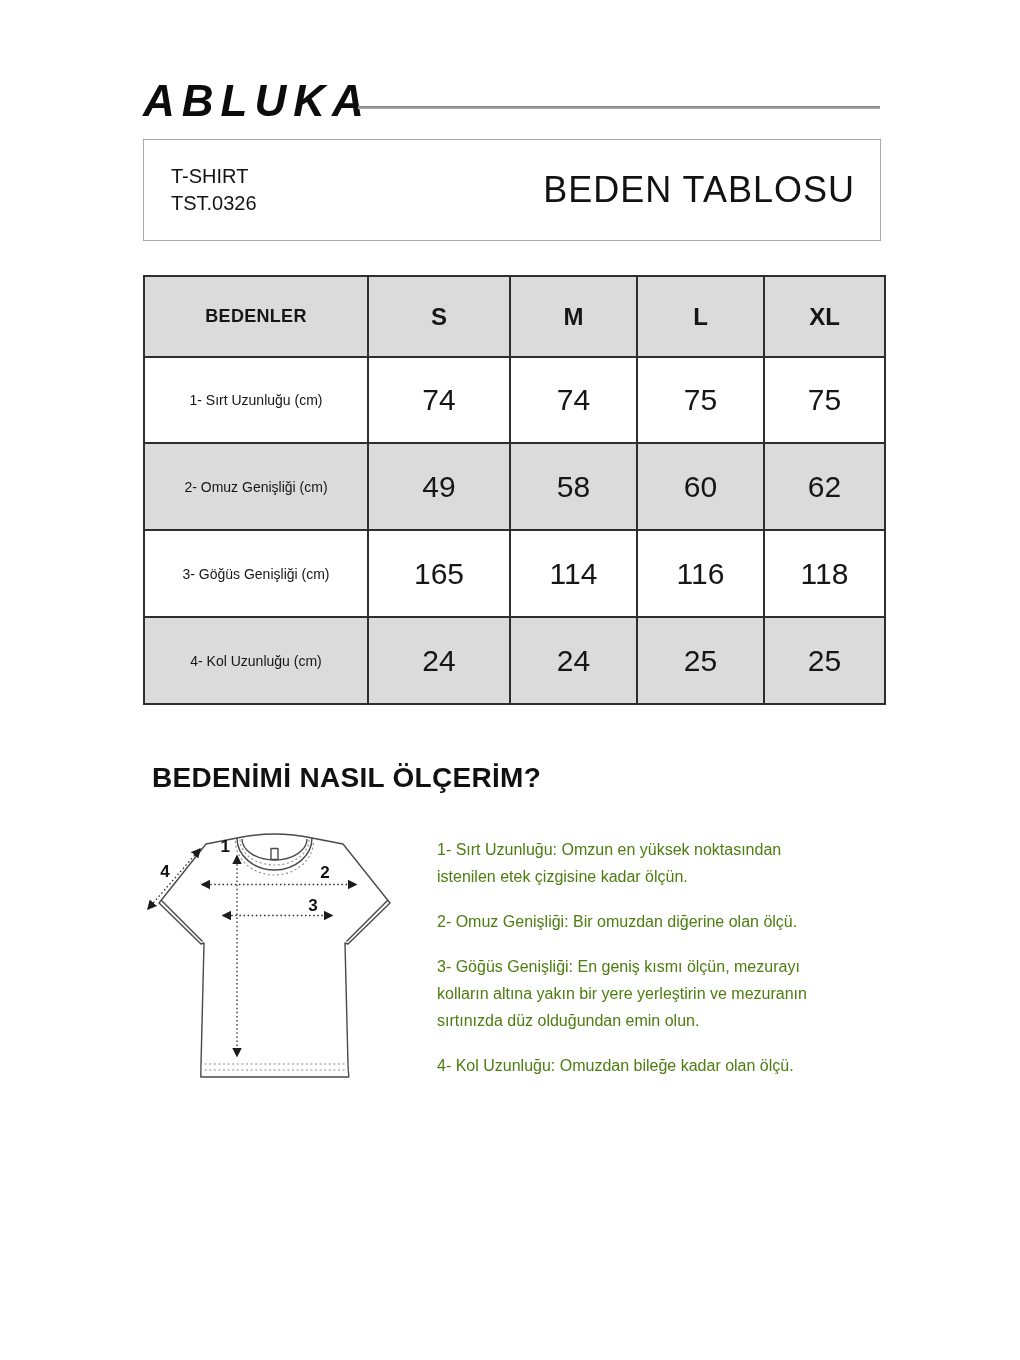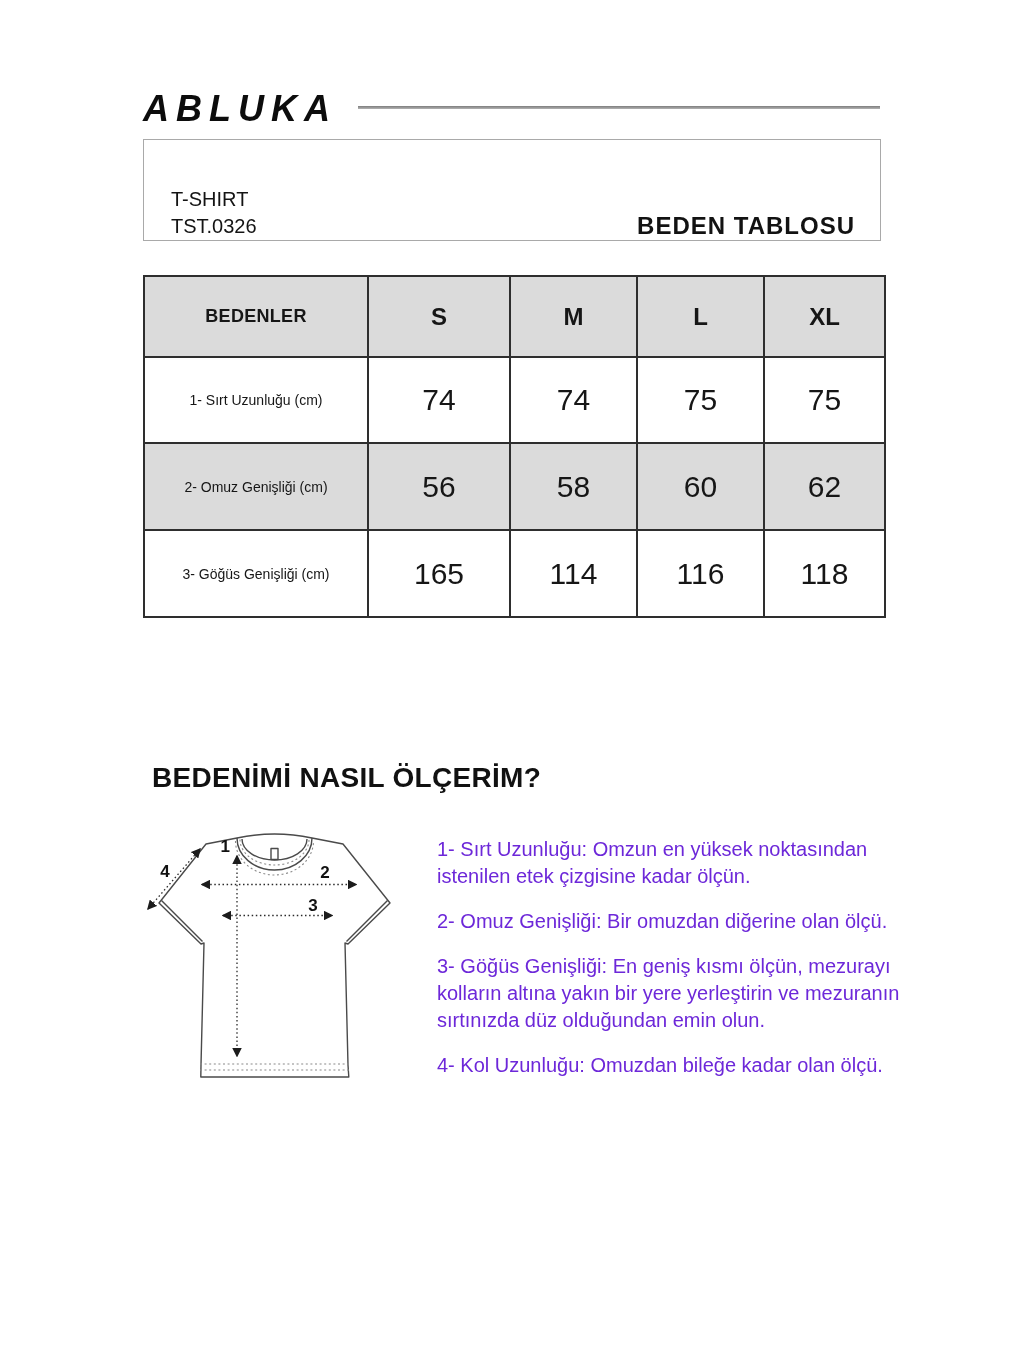--- a/index.html
+++ b/index.html
@@ -5,38 +5,38 @@
   html,body{margin:0;padding:0;background:#ffffff;}
   body{
     font-family:"Liberation Sans","DejaVu Sans",sans-serif;
     color:#1a1a1a;
     width:1020px;height:1360px;position:relative;overflow:hidden;
   }
   .abs{position:absolute;}
 
   
   .logo{
-    left:143px;top:88px;
-    font-size:36px;font-weight:900;font-style:italic;
+    left:143px;top:76px;
+    font-size:44px;font-weight:900;font-style:italic;
     letter-spacing:7px;color:#0c0c0c;white-space:nowrap;
   }
   .logo-rule{
     left:358px;top:106px;width:522px;height:3px;
     background:linear-gradient(#7d7d7d,#b3b3b3);
   }
 
   
   .title-box{
     left:143px;top:139px;width:738px;height:102px;
     border:1.5px solid #a9a9a9;background:#fff;
-    display:flex;align-items:flex-end;justify-content:space-between;
+    display:flex;align-items:center;justify-content:space-between;
     box-sizing:border-box;padding:0 25px 0 27px;
   }
   .product-block{line-height:27px;font-size:20px;font-weight:500;color:#141414;}
-  .sheet-title{font-size:24px;font-weight:700;letter-spacing:1px;color:#121212;white-space:nowrap;}
+  .sheet-title{font-size:36px;font-weight:400;letter-spacing:1px;color:#121212;white-space:nowrap;}
 
   
   .size-table{
     left:143px;top:275px;
     border-collapse:collapse;table-layout:fixed;
     background:#fff;
   }
   .size-table td,.size-table th{
     border:2px solid #2e2e2e;text-align:center;vertical-align:middle;
     padding:0;color:#161616;
@@ -51,21 +51,21 @@
   .cell-val{font-size:30px;font-weight:500;}
 
   
   .section-heading{
     left:152px;top:762px;font-size:28px;font-weight:800;
     letter-spacing:0.3px;color:#111111;white-space:nowrap;
   }
   .diagram{left:143px;top:822px;}
   .instructions{
     left:437px;top:836px;width:478px;
-    font-size:20px;line-height:27px;color:#6d28d9;
+    font-size:16px;line-height:27px;color:#4d7c0f;
   }
   .instructions p{margin:0 0 18px 0;white-space:pre-line;}
 </style>
 </head>
 <body>
 
 <div class="abs logo">ABLUKA</div>
 <div class="abs logo-rule"></div>
 
 <div class="abs title-box">
@@ -94,31 +94,38 @@
     </tr>
     <tr class="drow1">
       <td class="row-label">1- Sırt Uzunluğu (cm)</td>
       <td class="cell-val">74</td>
       <td class="cell-val">74</td>
       <td class="cell-val">75</td>
       <td class="cell-val">75</td>
     </tr>
     <tr class="shade drow">
       <td class="row-label">2- Omuz Genişliği (cm)</td>
-      <td class="cell-val">56</td>
+      <td class="cell-val">49</td>
       <td class="cell-val">58</td>
       <td class="cell-val">60</td>
       <td class="cell-val">62</td>
     </tr>
     <tr class="drow">
       <td class="row-label">3- Göğüs Genişliği (cm)</td>
       <td class="cell-val">165</td>
       <td class="cell-val">114</td>
       <td class="cell-val">116</td>
       <td class="cell-val">118</td>
+    </tr>
+    <tr class="shade drow">
+      <td class="row-label">4- Kol Uzunluğu (cm)</td>
+      <td class="cell-val">24</td>
+      <td class="cell-val">24</td>
+      <td class="cell-val">25</td>
+      <td class="cell-val">25</td>
     </tr>
   </tbody>
 </table>
 
 <div class="abs section-heading">BEDENİMİ NASIL ÖLÇERİM?</div>
 
 <svg class="abs diagram" width="295" height="265" viewBox="0 0 295 265" xmlns="http://www.w3.org/2000/svg">
   <defs>
     <marker id="ah" viewBox="0 0 10 10" refX="8.5" refY="5" markerWidth="7.5" markerHeight="7.5" orient="auto-start-reverse">
       <path d="M0,0 L10,5 L0,10 Z" fill="#1c1c1c"></path>

